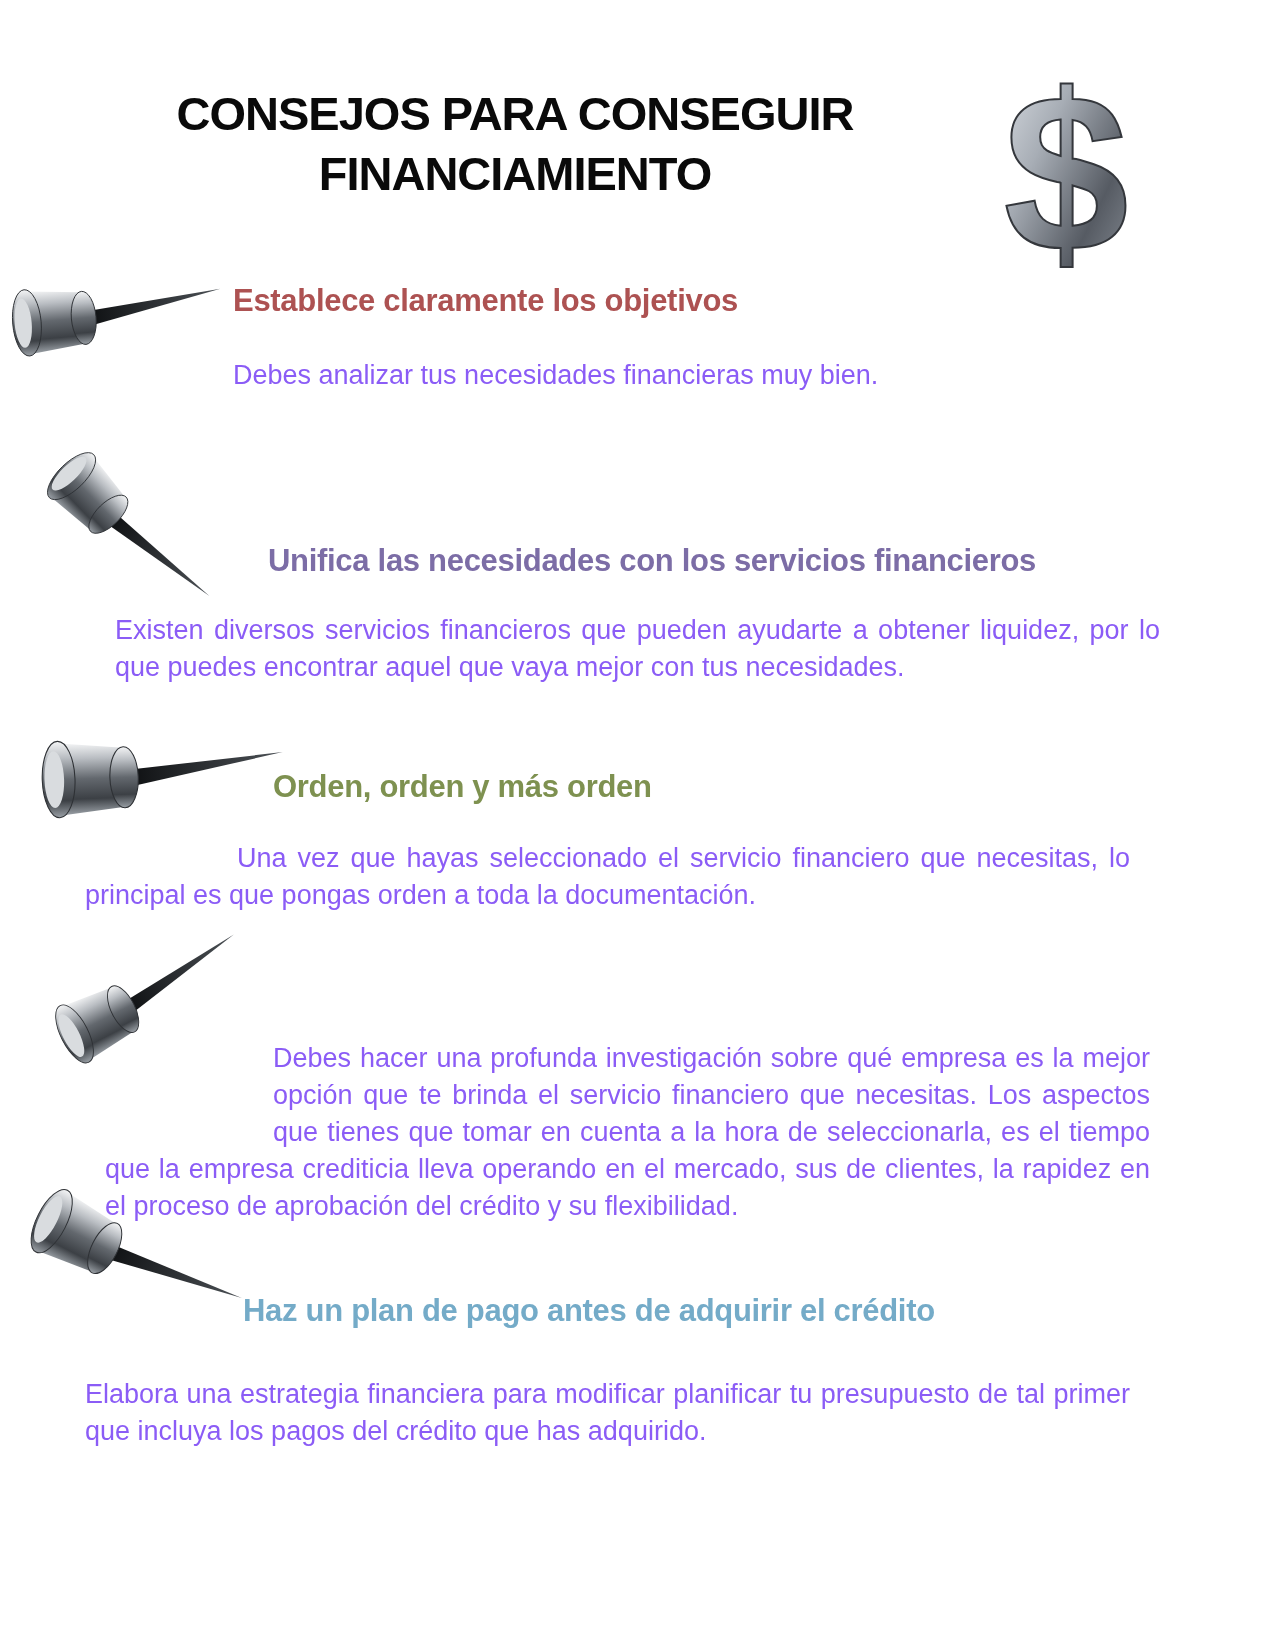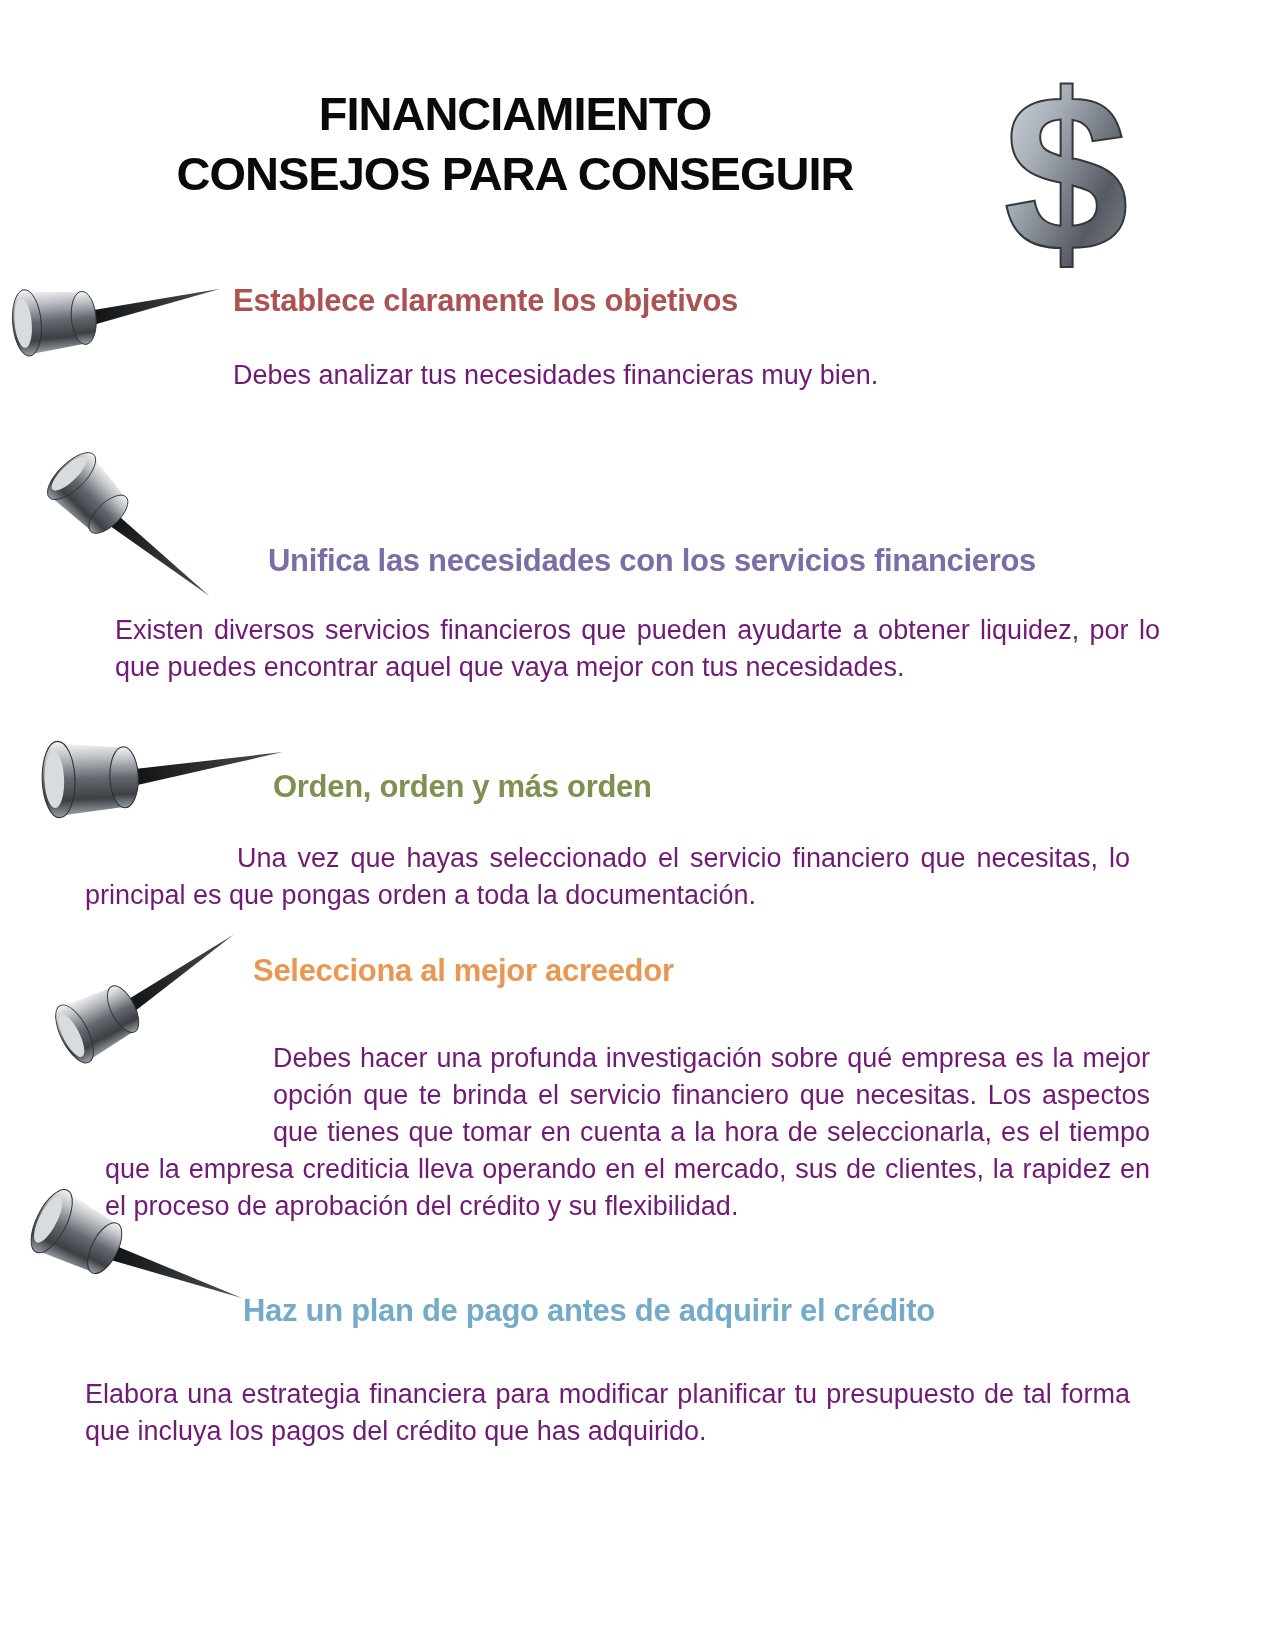--- a/index.html
+++ b/index.html
@@ -48,21 +48,21 @@
   .h3 { left:273px; top:753px;margin-top:16px; }
   .h4 { left:253px; top:953px; }
   .h5 { left:243px; top:1293px; }
 
   
   .sec-body {
     position:absolute;
     left:85px; width:1045px;
     font-size:27px;
     line-height:37px;
-    color:#701a75;
+    color:#8b5cf6;
   }
   .sec-body p { margin:0; }
   .b1 { top:357px; }
   .b2 { top:612px;margin-left:30px; }
   .b3 { top:840px; }
   .b4 { top:1040px;margin-left:20px; }
   .b5 { top:1376px; }
   .just { text-align:justify; }
   .indent-148 { text-indent:148px; }
   .indent-152 { text-indent:152px; }
@@ -89,22 +89,22 @@
       <stop offset="0.35" stop-color="#a7adb5"></stop>
       <stop offset="0.7" stop-color="#565b63"></stop>
       <stop offset="1" stop-color="#8d939b"></stop>
     </linearGradient>
   </defs>
 </svg>
 
 <div class="page">
 
   <div class="doc-title">
+    <div>CONSEJOS PARA CONSEGUIR</div>
     <div>FINANCIAMIENTO</div>
-    <div>CONSEJOS PARA CONSEGUIR</div>
   </div>
 
   <div class="dollar-wrap">
     <svg viewBox="0 0 155 225">
       <text x="78" y="188" text-anchor="middle" font-family="Liberation Sans, sans-serif" font-weight="bold" font-size="225" fill="url(#dollarG)" stroke="#34373c" stroke-width="2">$</text>
     </svg>
   </div>
 
   <div class="pin pin1">
     <svg viewBox="0 0 240 110">
@@ -160,24 +160,23 @@
   <h2 class="sec-heading h2" style="color: rgb(124, 109, 166);">Unifica las necesidades con los servicios financieros</h2>
   <div class="sec-body b2">
     <p class="just">Existen diversos servicios financieros que pueden ayudarte a obtener liquidez, por lo que puedes encontrar aquel que vaya mejor con tus necesidades.</p>
   </div>
 
   <h2 class="sec-heading h3" style="color: rgb(126, 145, 80);">Orden, orden y más orden</h2>
   <div class="sec-body b3">
     <p class="just indent-152">Una vez que hayas seleccionado el servicio financiero que necesitas, lo principal es que pongas orden a toda la documentación.</p>
   </div>
 
-  <h2 class="sec-heading h4" style="color: rgb(233, 151, 83);">Selecciona al mejor acreedor</h2>
   <div class="sec-body b4">
     <div class="float-spacer"></div>
     <p class="just">Debes hacer una profunda investigación sobre qué empresa es la mejor opción que te brinda el servicio financiero que necesitas. Los aspectos que tienes que tomar en cuenta a la hora de seleccionarla, es el tiempo que la empresa crediticia lleva operando en el mercado, sus de clientes, la rapidez en el proceso de aprobación del crédito y su flexibilidad.</p>
   </div>
 
   <h2 class="sec-heading h5" style="color: rgb(116, 171, 200);">Haz un plan de pago antes de adquirir el crédito</h2>
   <div class="sec-body b5">
-    <p class="just">Elabora una estrategia financiera para modificar planificar tu presupuesto de tal forma que incluya los pagos del crédito que has adquirido.</p>
+    <p class="just">Elabora una estrategia financiera para modificar planificar tu presupuesto de tal primer que incluya los pagos del crédito que has adquirido.</p>
   </div>
 
 </div>
 
 </body></html>

